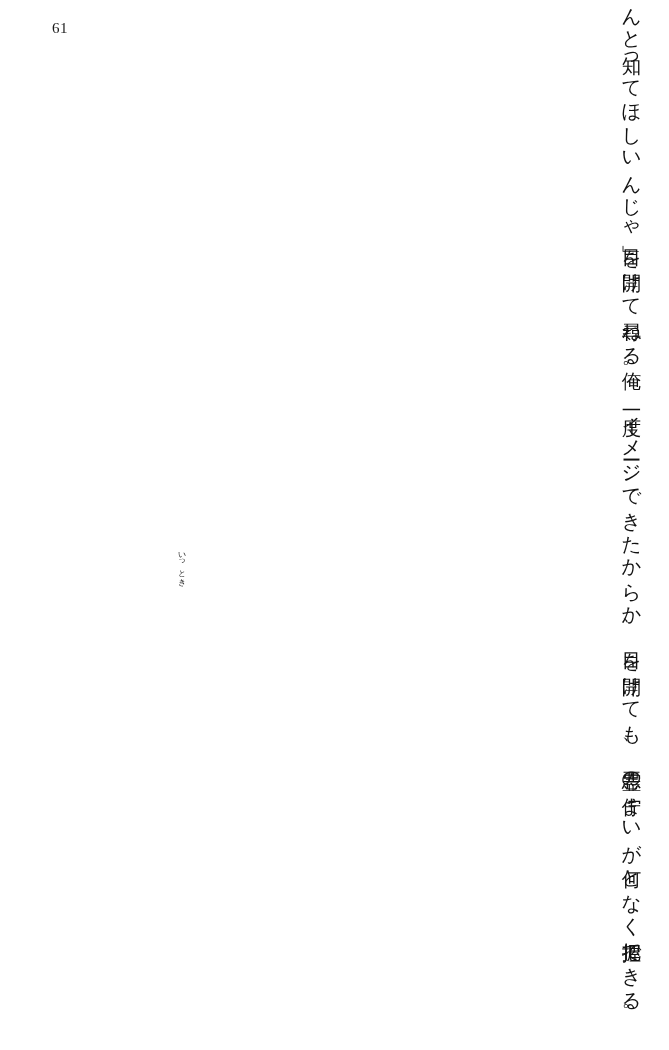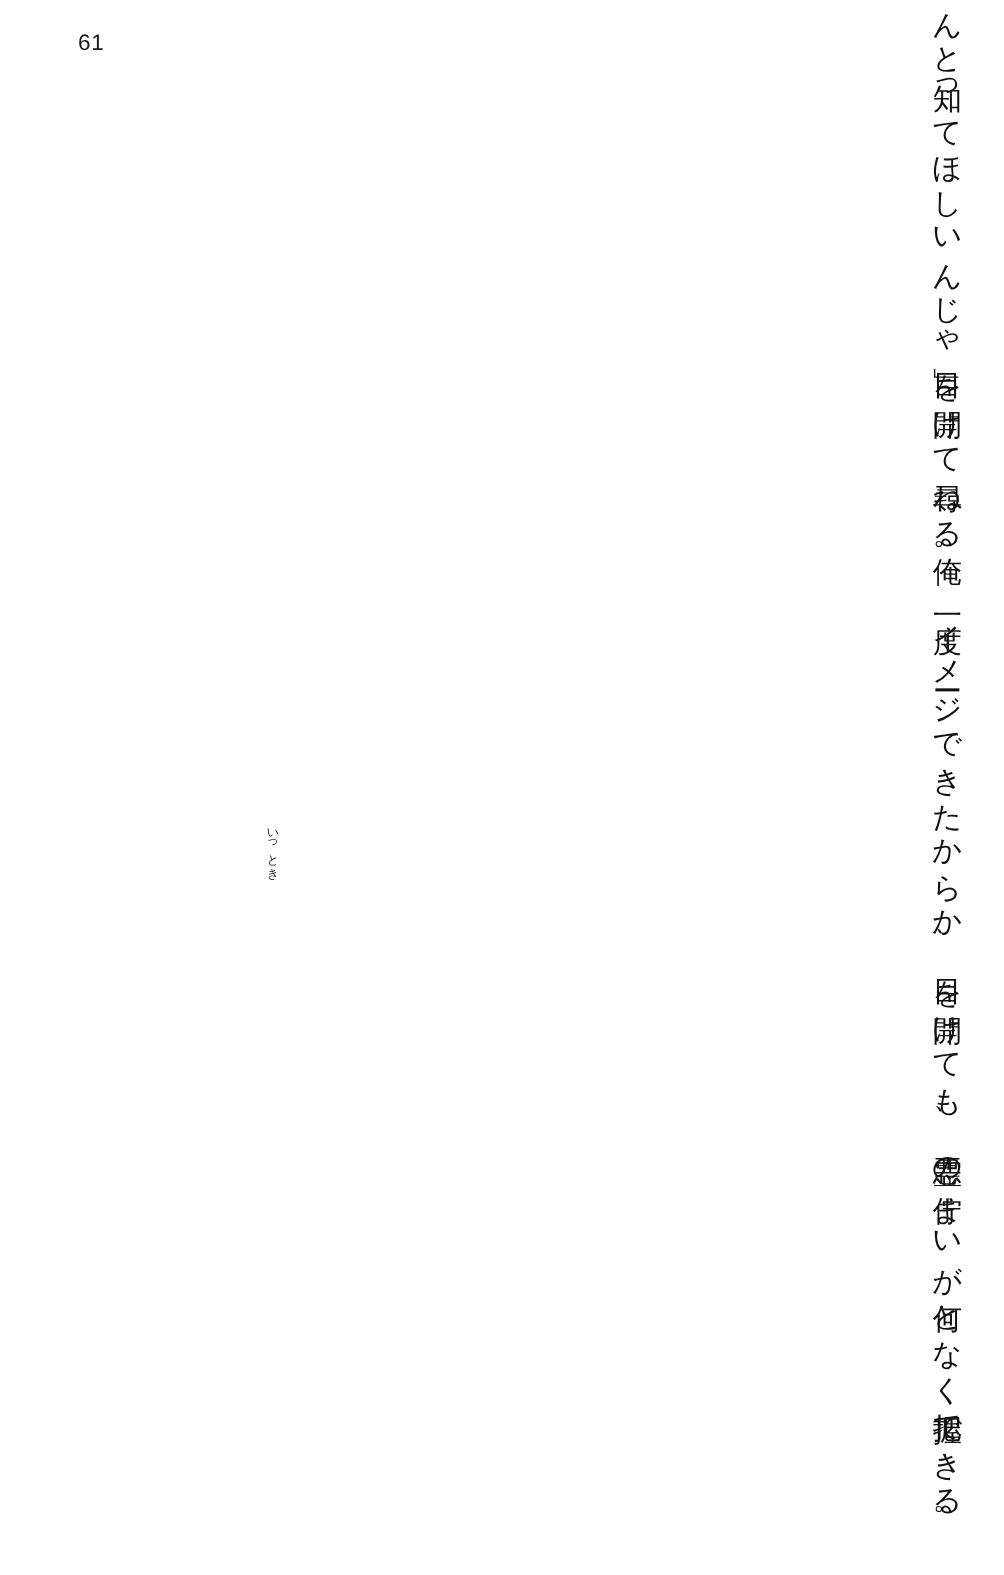--- a/index.html
+++ b/index.html
@@ -21,21 +21,21 @@
     background: #ffffff;
     box-sizing: border-box;
   }
   .page-number {
     position: absolute;
     top: 20px;
     left: 52px;
     font-size: 15px;
     letter-spacing: 0.5px;
     color: #1a1a1a;
-    font-family: Liberation Sans, sans-serif;
+    font-family: Liberation Serif, serif;
   }
   .text-body {
     position: absolute;
     top: 52px;
     right: 28px;
     bottom: 28px;
     left: 36px;
     display: flex;
     flex-direction: row-reverse;
     justify-content: flex-start;

